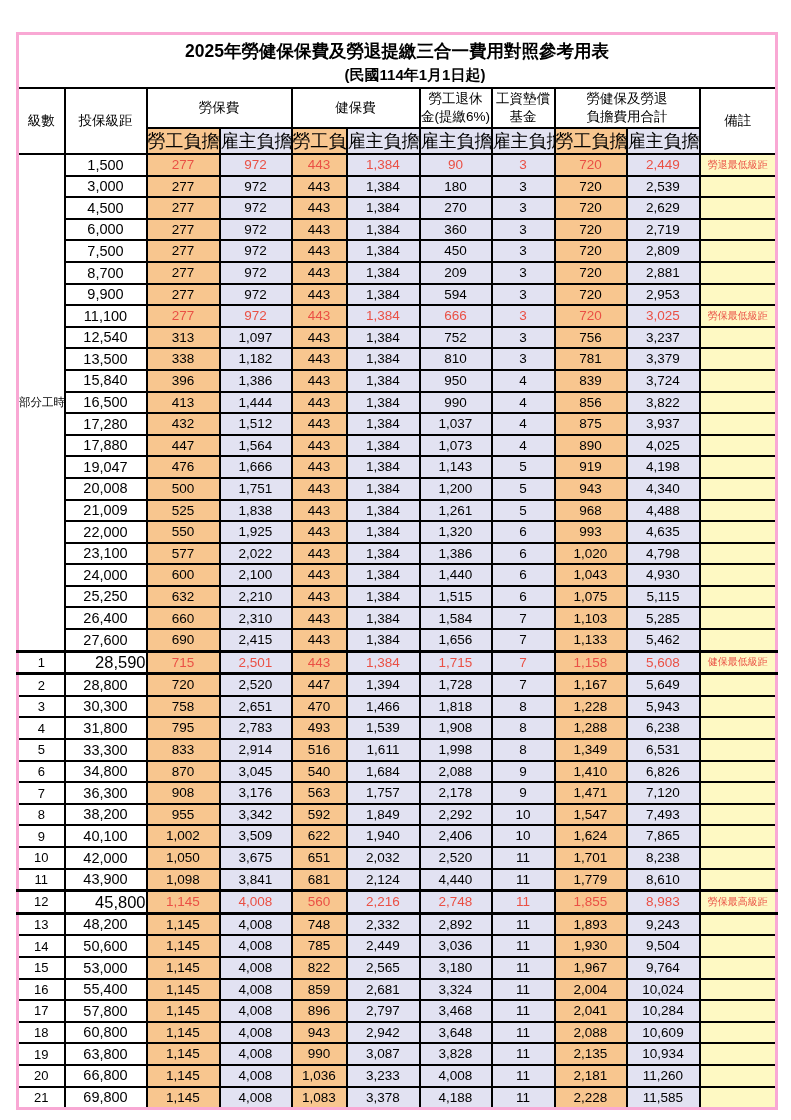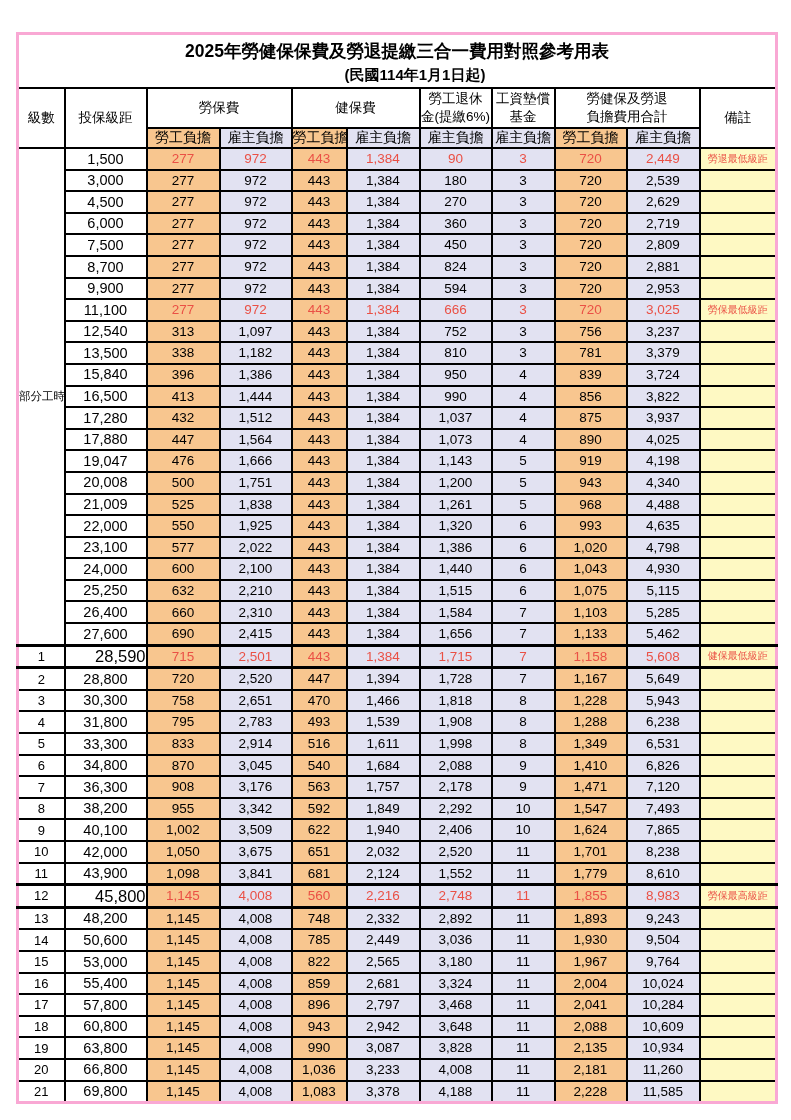--- a/index.html
+++ b/index.html
@@ -50,21 +50,21 @@
   }
   
   tr.group-row th {
     height: 38px;
     font-size: 13.5px;
     line-height: 1.3;
     background: #fff;
   }
   tr.sub-row th {
     height: 17px;
-    font-size: 14px;
+    font-size: 18px;
     margin-top: 29px;
   }
   th.emp, td.emp { background: var(--emp-bg, #F8C68F); }
   th.er,  td.er  { background: var(--er-bg, #E2E2F2); }
   
   tbody td {
     height: 19.6px;
     font-size: 13.5px;
     line-height: 1;
     background: #fff;
@@ -188,21 +188,21 @@
           <td class="emp val">720</td>
           <td class="er val">2,809</td>
           <td class="note-cell"></td>
         </tr>
         <tr>
           <td class="bracket">8,700</td>
           <td class="emp val">277</td>
           <td class="er val">972</td>
           <td class="emp val">443</td>
           <td class="er val">1,384</td>
-          <td class="er val">824</td>
+          <td class="er val">209</td>
           <td class="er val">3</td>
           <td class="emp val">720</td>
           <td class="er val">2,881</td>
           <td class="note-cell"></td>
         </tr>
         <tr>
           <td class="bracket">9,900</td>
           <td class="emp val">277</td>
           <td class="er val">972</td>
           <td class="emp val">443</td>
@@ -535,21 +535,21 @@
           <td class="er val">8,238</td>
           <td class="note-cell"></td>
         </tr>
         <tr>
           <td class="level">11</td>
           <td class="bracket">43,900</td>
           <td class="emp val">1,098</td>
           <td class="er val">3,841</td>
           <td class="emp val">681</td>
           <td class="er val">2,124</td>
-          <td class="er val">1,552</td>
+          <td class="er val">4,440</td>
           <td class="er val">11</td>
           <td class="emp val">1,779</td>
           <td class="er val">8,610</td>
           <td class="note-cell"></td>
         </tr>
         <tr class="hl key">
           <td class="level">12</td>
           <td class="bracket">45,800</td>
           <td class="emp val">1,145</td>
           <td class="er val">4,008</td>

